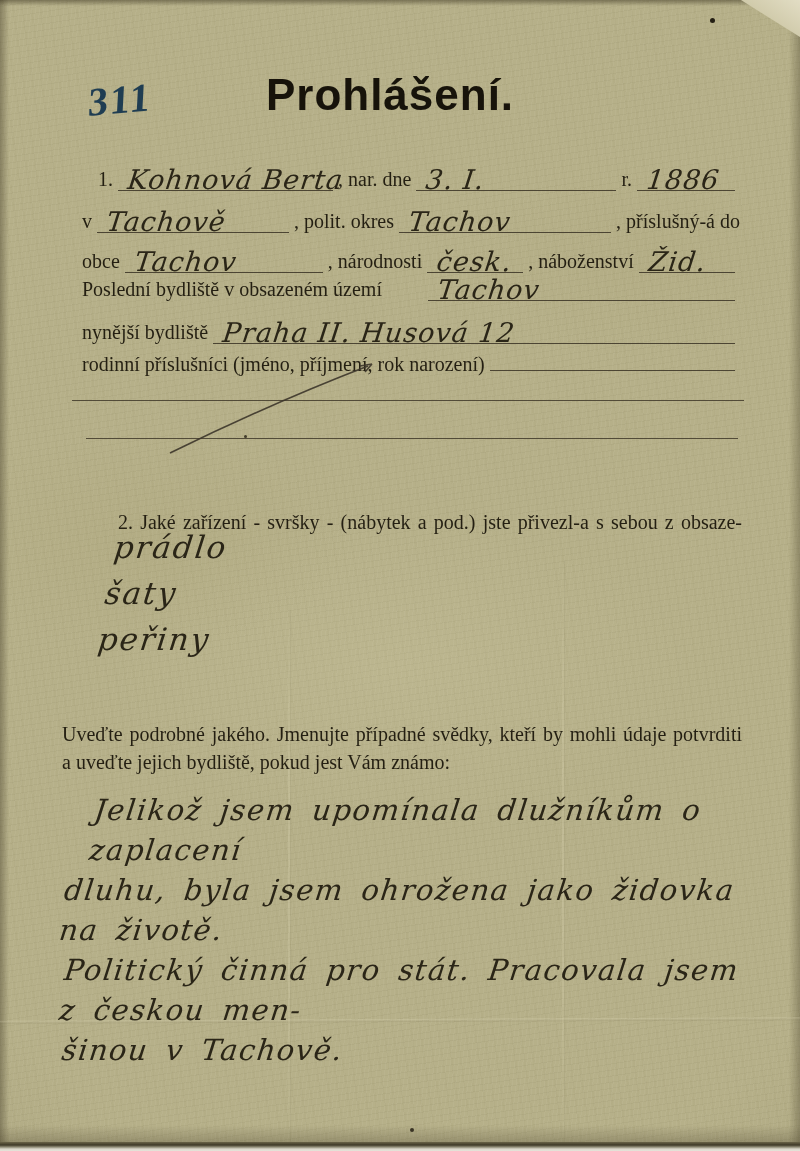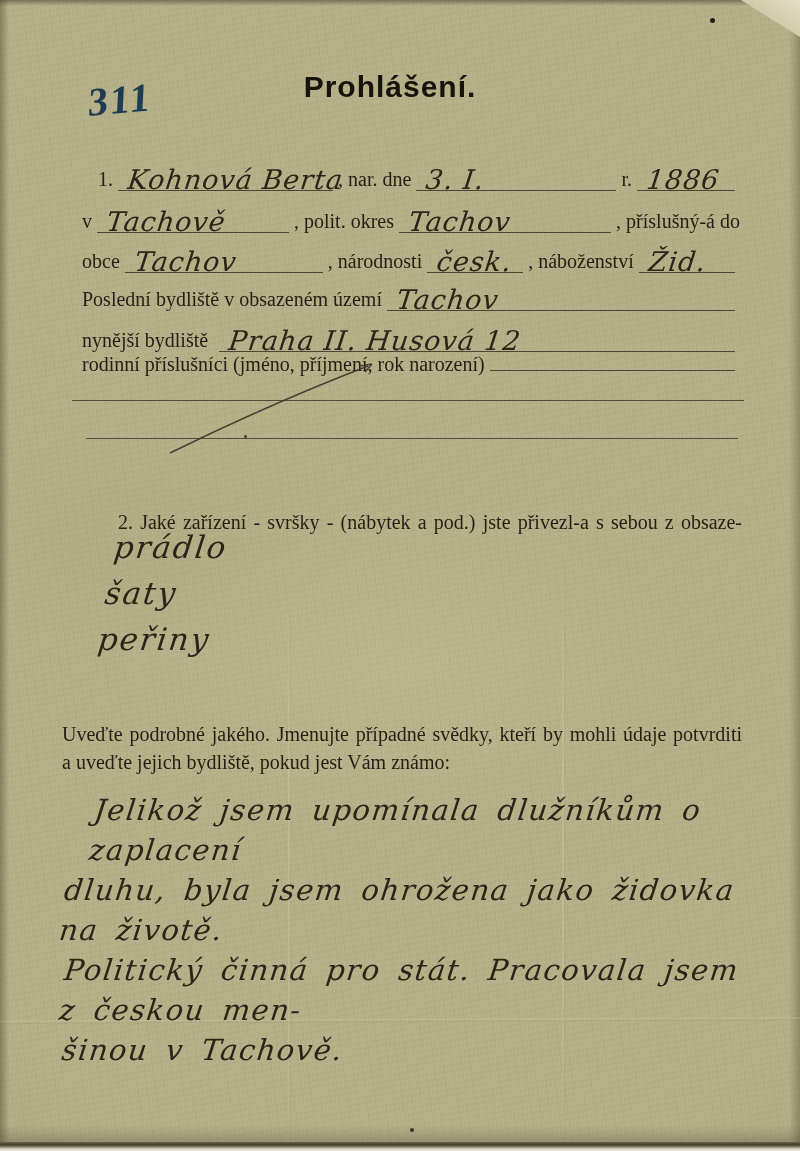--- a/index.html
+++ b/index.html
@@ -25,32 +25,32 @@
   .hw{
     font-family:"DejaVu Serif", serif; font-style:italic; color:#2a2517;
     letter-spacing:1px; display:inline-block; transform:skewX(-7deg);
   }
   .refnum{
     position:absolute; left:88px; top:76px; font-size:40px; font-weight:600;
     color:#1f3d52; transform:rotate(-5deg) skewX(-8deg); letter-spacing:2px;
   }
   .title{
     position:absolute; left:0; right:20px; top:70px; text-align:center;
-    font-family:"Liberation Sans", sans-serif; font-weight:700; font-size:30px;
+    font-family:"Liberation Sans", sans-serif; font-weight:700; font-size:44px;
     letter-spacing:1px; color:#17130a;
   }
   .form-line{
     position:absolute; left:62px; right:60px; display:flex; align-items:baseline;
     line-height:30px; padding-left:20px;
   }
   .r1{top:163px; padding-left:36px;}
   .r2{top:205px;}
   .r3{top:245px;justify-content:center;}
-  .r4{top:283px;}
-  .r5{top:324px;gap:6px;}
+  .r4{top:273px;gap:41px;}
+  .r5{top:316px;}
   .r6{top:349px;}
   .fill{
     border-bottom:1.5px solid rgba(58,50,36,0.85);
     display:flex; align-items:baseline; margin:0 5px; min-width:30px;
   }
   .grow{flex:1 1 auto;}
   .w-name{flex:0 0 215px;}
   .w-year{flex:0 0 98px;}
   .w-place{flex:0 0 192px;}
   .w-mun{flex:0 0 198px;}

